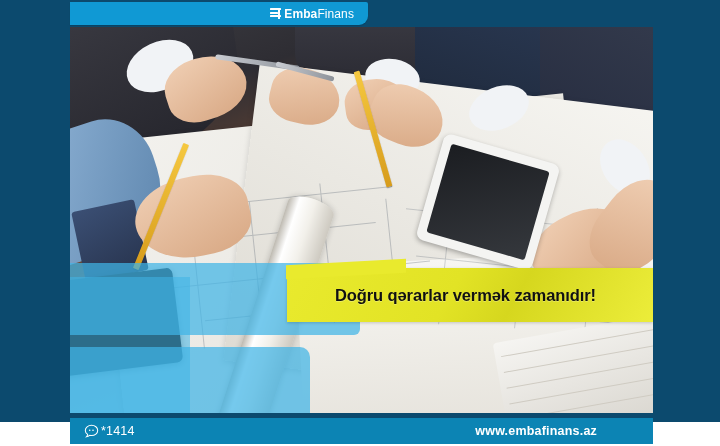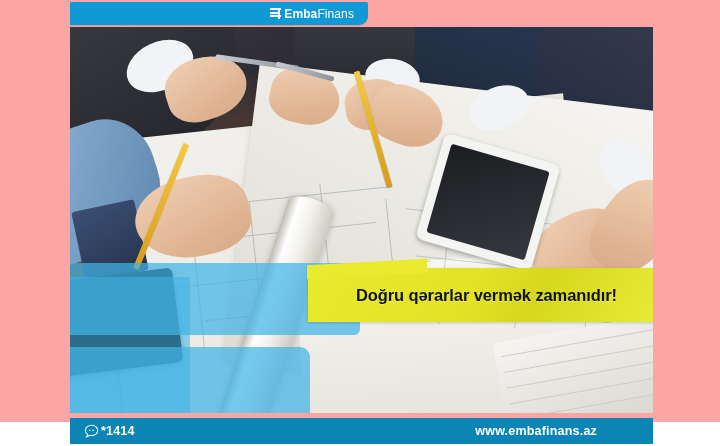--- a/index.html
+++ b/index.html
@@ -1,21 +1,21 @@
 <!DOCTYPE html>
 <html><head>
 <meta charset="utf-8">
 <style>
   html,body{margin:0;padding:0;}
   body{
     width:720px;height:446px;background:#ffffff;
     font-family:"Liberation Sans", sans-serif;
     overflow:hidden;position:relative;
   }
-  .banner-root{position:absolute;left:0;top:0;width:720px;height:422px;background:#fca5a5;}
+  .banner-root{position:absolute;left:0;top:0;width:720px;height:422px;background:#0c4a6e;}
 
   
   .header-bar{
     position:absolute;left:70px;top:2px;width:298px;height:23px;
     background:#1099d4;
     border-bottom-right-radius:9px;
     border-top-right-radius:2px;
     display:flex;align-items:center;justify-content:flex-end;
     box-shadow:0 1px 1px rgba(0,0,0,.12);
   }
@@ -111,41 +111,40 @@
   .cy1{left:0px;top:236px;width:290px;height:72px;border-radius:0 6px 6px 0;}
   .cy2{left:0px;top:320px;width:240px;height:86px;border-radius:0 10px 10px 0;}
   .cy3{left:0px;top:250px;width:120px;height:150px;border-radius:0 0 0 0;background:rgba(64,180,230,.55);}
 
   
   .yellow-band{
     position:absolute;left:217px;top:241px;width:366px;height:54px;
     background:linear-gradient(120deg,#e9ea2d 0%,#e2e325 45%,#d6d71e 62%,#eced3a 100%);
     display:flex;align-items:center;
     box-shadow:0 1px 3px rgba(0,0,0,.18);
-    margin-left:21px;
   }
   .yellow-band:before{
     content:"";position:absolute;left:-1px;top:-6px;width:120px;height:14px;
     background:#e9ea2d;transform:skewY(-3deg);
   }
   .band-text{
     font-size:16.5px;font-weight:bold;color:#111111;
     letter-spacing:-.1px;white-space:nowrap;padding-left:48px;
     text-shadow:0 1px 0 rgba(255,255,255,.25);
   }
 
   
   .footer-bar{
     position:absolute;left:70px;top:418px;width:583px;height:26px;
     background:#0c84b4;display:flex;align-items:center;justify-content:space-between;
   }
   .footer-left{display:flex;align-items:center;gap:2px;padding-left:14px;}
   .chat-icon{width:15px;height:15px;position:relative;display:inline-block;}
   .chat-icon svg{display:block;}
-  .footer-phone{font-size:12.5px;font-weight:bold;color:#ffffff;letter-spacing:.2px;}
+  .footer-phone{font-size:12.5px;font-weight:normal;color:#ffffff;letter-spacing:.2px;}
   .footer-url{font-size:12.5px;font-weight:bold;color:#ffffff;letter-spacing:.2px;padding-right:56px;}
 </style>
 </head>
 <body>
 
 <div class="banner-root">
 
   <div class="header-bar">
     <div class="logo">
       <span class="logo-mark">

